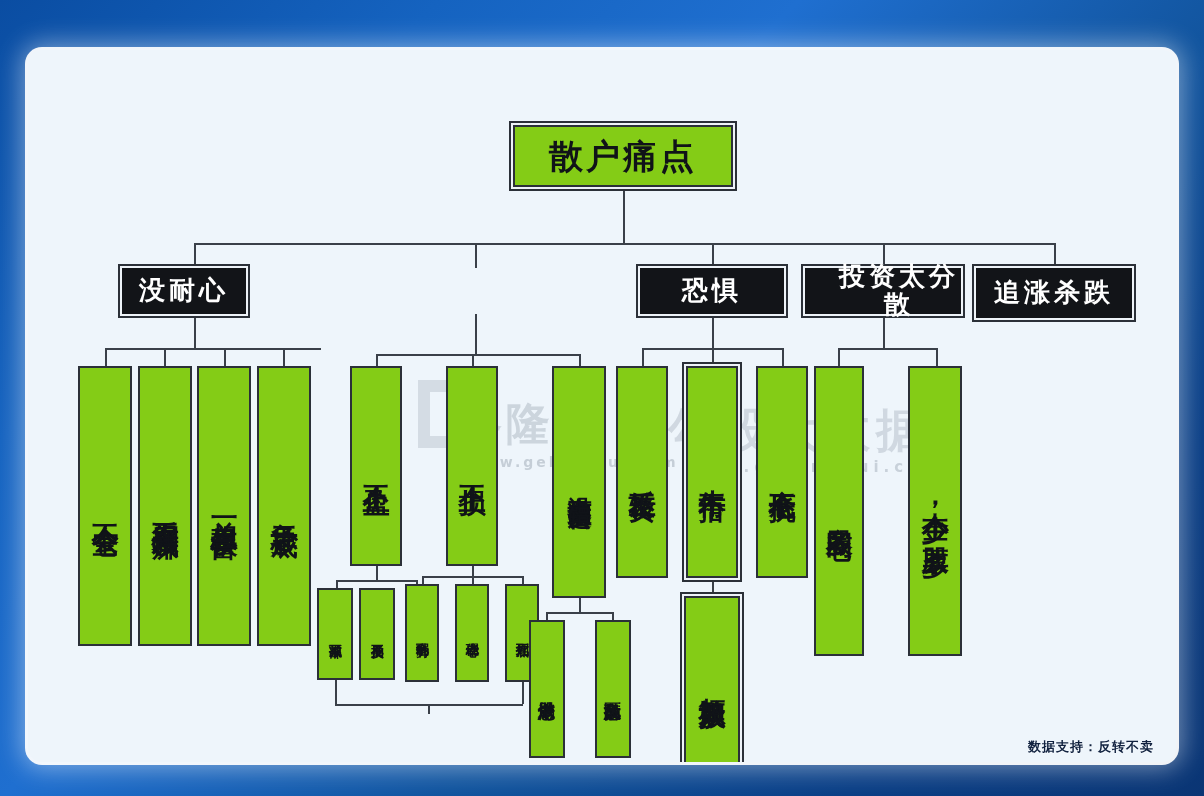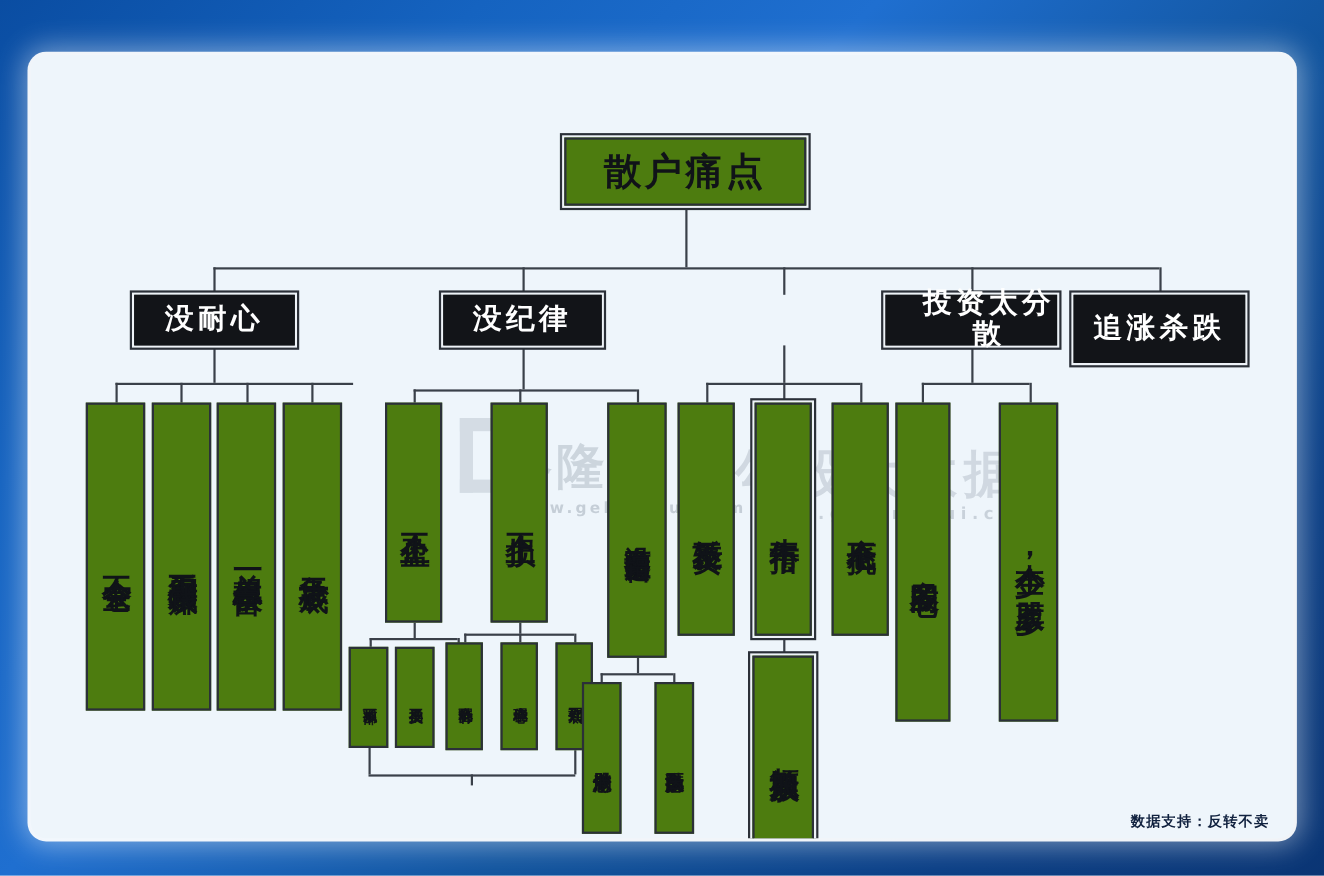--- a/index.html
+++ b/index.html
@@ -15,21 +15,21 @@
     background:#eef5fb;
     border-radius:14px;
     box-shadow:0 0 0 3px rgba(255,255,255,.92), 0 0 26px 6px rgba(255,255,255,.45);
     overflow:hidden;
   }
   #canvas{position:absolute;left:0;top:0;width:1148px;height:712px;}
   
   .node{
     position:absolute;box-sizing:border-box;
     border:2px solid #2b3038;
-    background:#4d7c0f;
+    background:#84cc16;
     color:#101318;
     display:flex;align-items:center;justify-content:center;
     text-align:center;
     line-height:1.06;
     font-weight:700;
     z-index:3;
   }
   .node.dbl{box-shadow:0 0 0 2px #eef3f8, 0 0 0 4px #2b3038;}
   .node.black{background:#121418;color:#fff;border-color:#121418;}
   .vert{writing-mode:vertical-rl;text-orientation:upright;letter-spacing:1px;}
@@ -75,24 +75,24 @@
     <div class="ln lnv" style="left:595px;top:137px;height:56px;"></div>
     <div class="ln lnh" style="left:166px;top:193px;width:860px;"></div>
     <div class="ln lnv" style="left:166px;top:193px;height:25px;"></div>
     <div class="ln lnv" style="left:447px;top:193px;height:25px;"></div>
     <div class="ln lnv" style="left:684px;top:193px;height:25px;"></div>
     <div class="ln lnv" style="left:855px;top:193px;height:25px;"></div>
     <div class="ln lnv" style="left:1026px;top:193px;height:25px;"></div>
 
     <div class="node dbl n-title" style="left:485px;top:75px;width:220px;height:62px;">散户痛点</div>
 
-    <div class="node dbl black n-l2" style="left:94px;top:218px;width:146px;height:46px;">没耐心</div>
-    <div class="node dbl black n-l2" style="left:375px;top:218px;width:144px;height:46px;">没纪律</div>
+    <div class="node dbl black n-l2" style="left:94px;top:218px;width:124px;height:46px;">没耐心</div>
+    <div class="node dbl black n-l2" style="left:612px;top:218px;width:144px;height:46px;">恐惧</div>
     <div class="node dbl black n-l2" style="left:777px;top:218px;width:156px;height:46px;padding-left:32px;">投资太分散</div>
-    <div class="node dbl black n-l2" style="left:948px;top:218px;width:156px;height:62px;">追涨杀跌</div>
+    <div class="node dbl black n-l2" style="left:948px;top:218px;width:156px;height:50px;">追涨杀跌</div>
 
     <div class="ln lnv" style="left:166px;top:264px;height:34px;"></div>
     <div class="ln lnh" style="left:77px;top:298px;width:216px;"></div>
     <div class="ln lnv" style="left:77px;top:298px;height:18px;"></div>
     <div class="ln lnv" style="left:136px;top:298px;height:18px;"></div>
     <div class="ln lnv" style="left:196px;top:298px;height:18px;"></div>
     <div class="ln lnv" style="left:255px;top:298px;height:18px;"></div>
 
     <div class="node vert n-l3" style="left:50px;top:316px;width:54px;height:280px;">不会空仓</div>
     <div class="node vert n-l3" style="left:110px;top:316px;width:54px;height:280px;">看不得别人赚钱</div>

